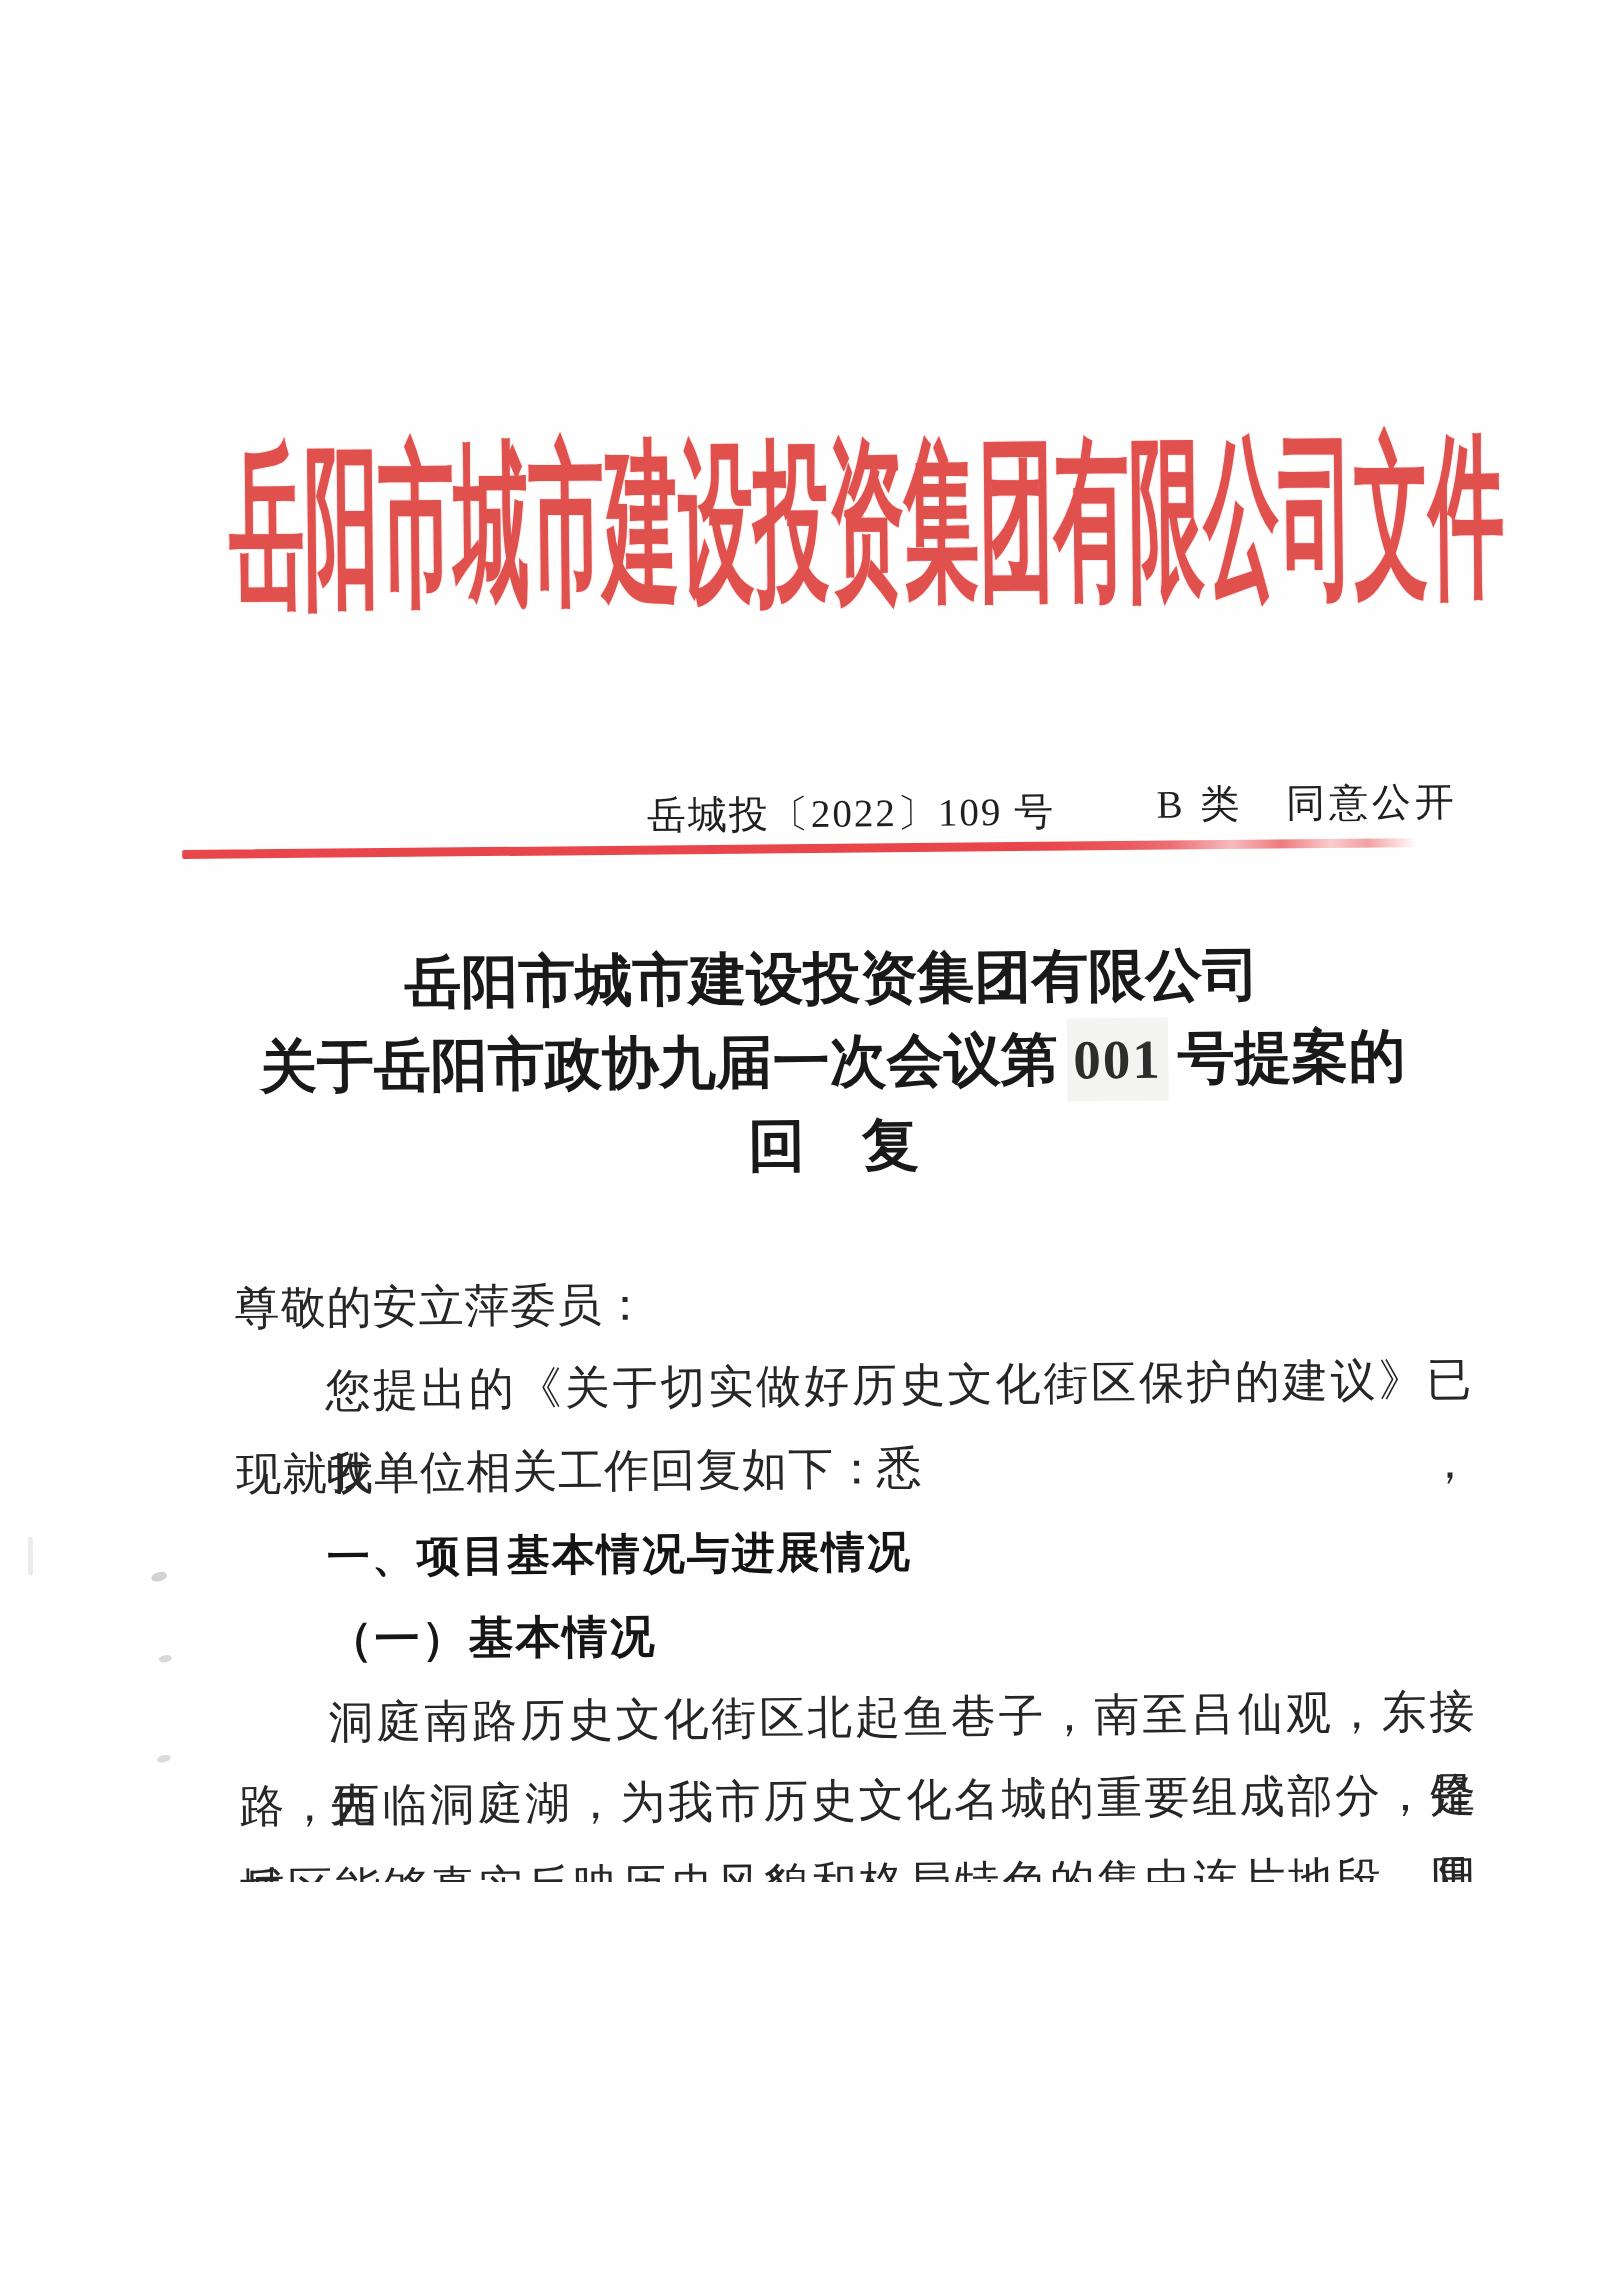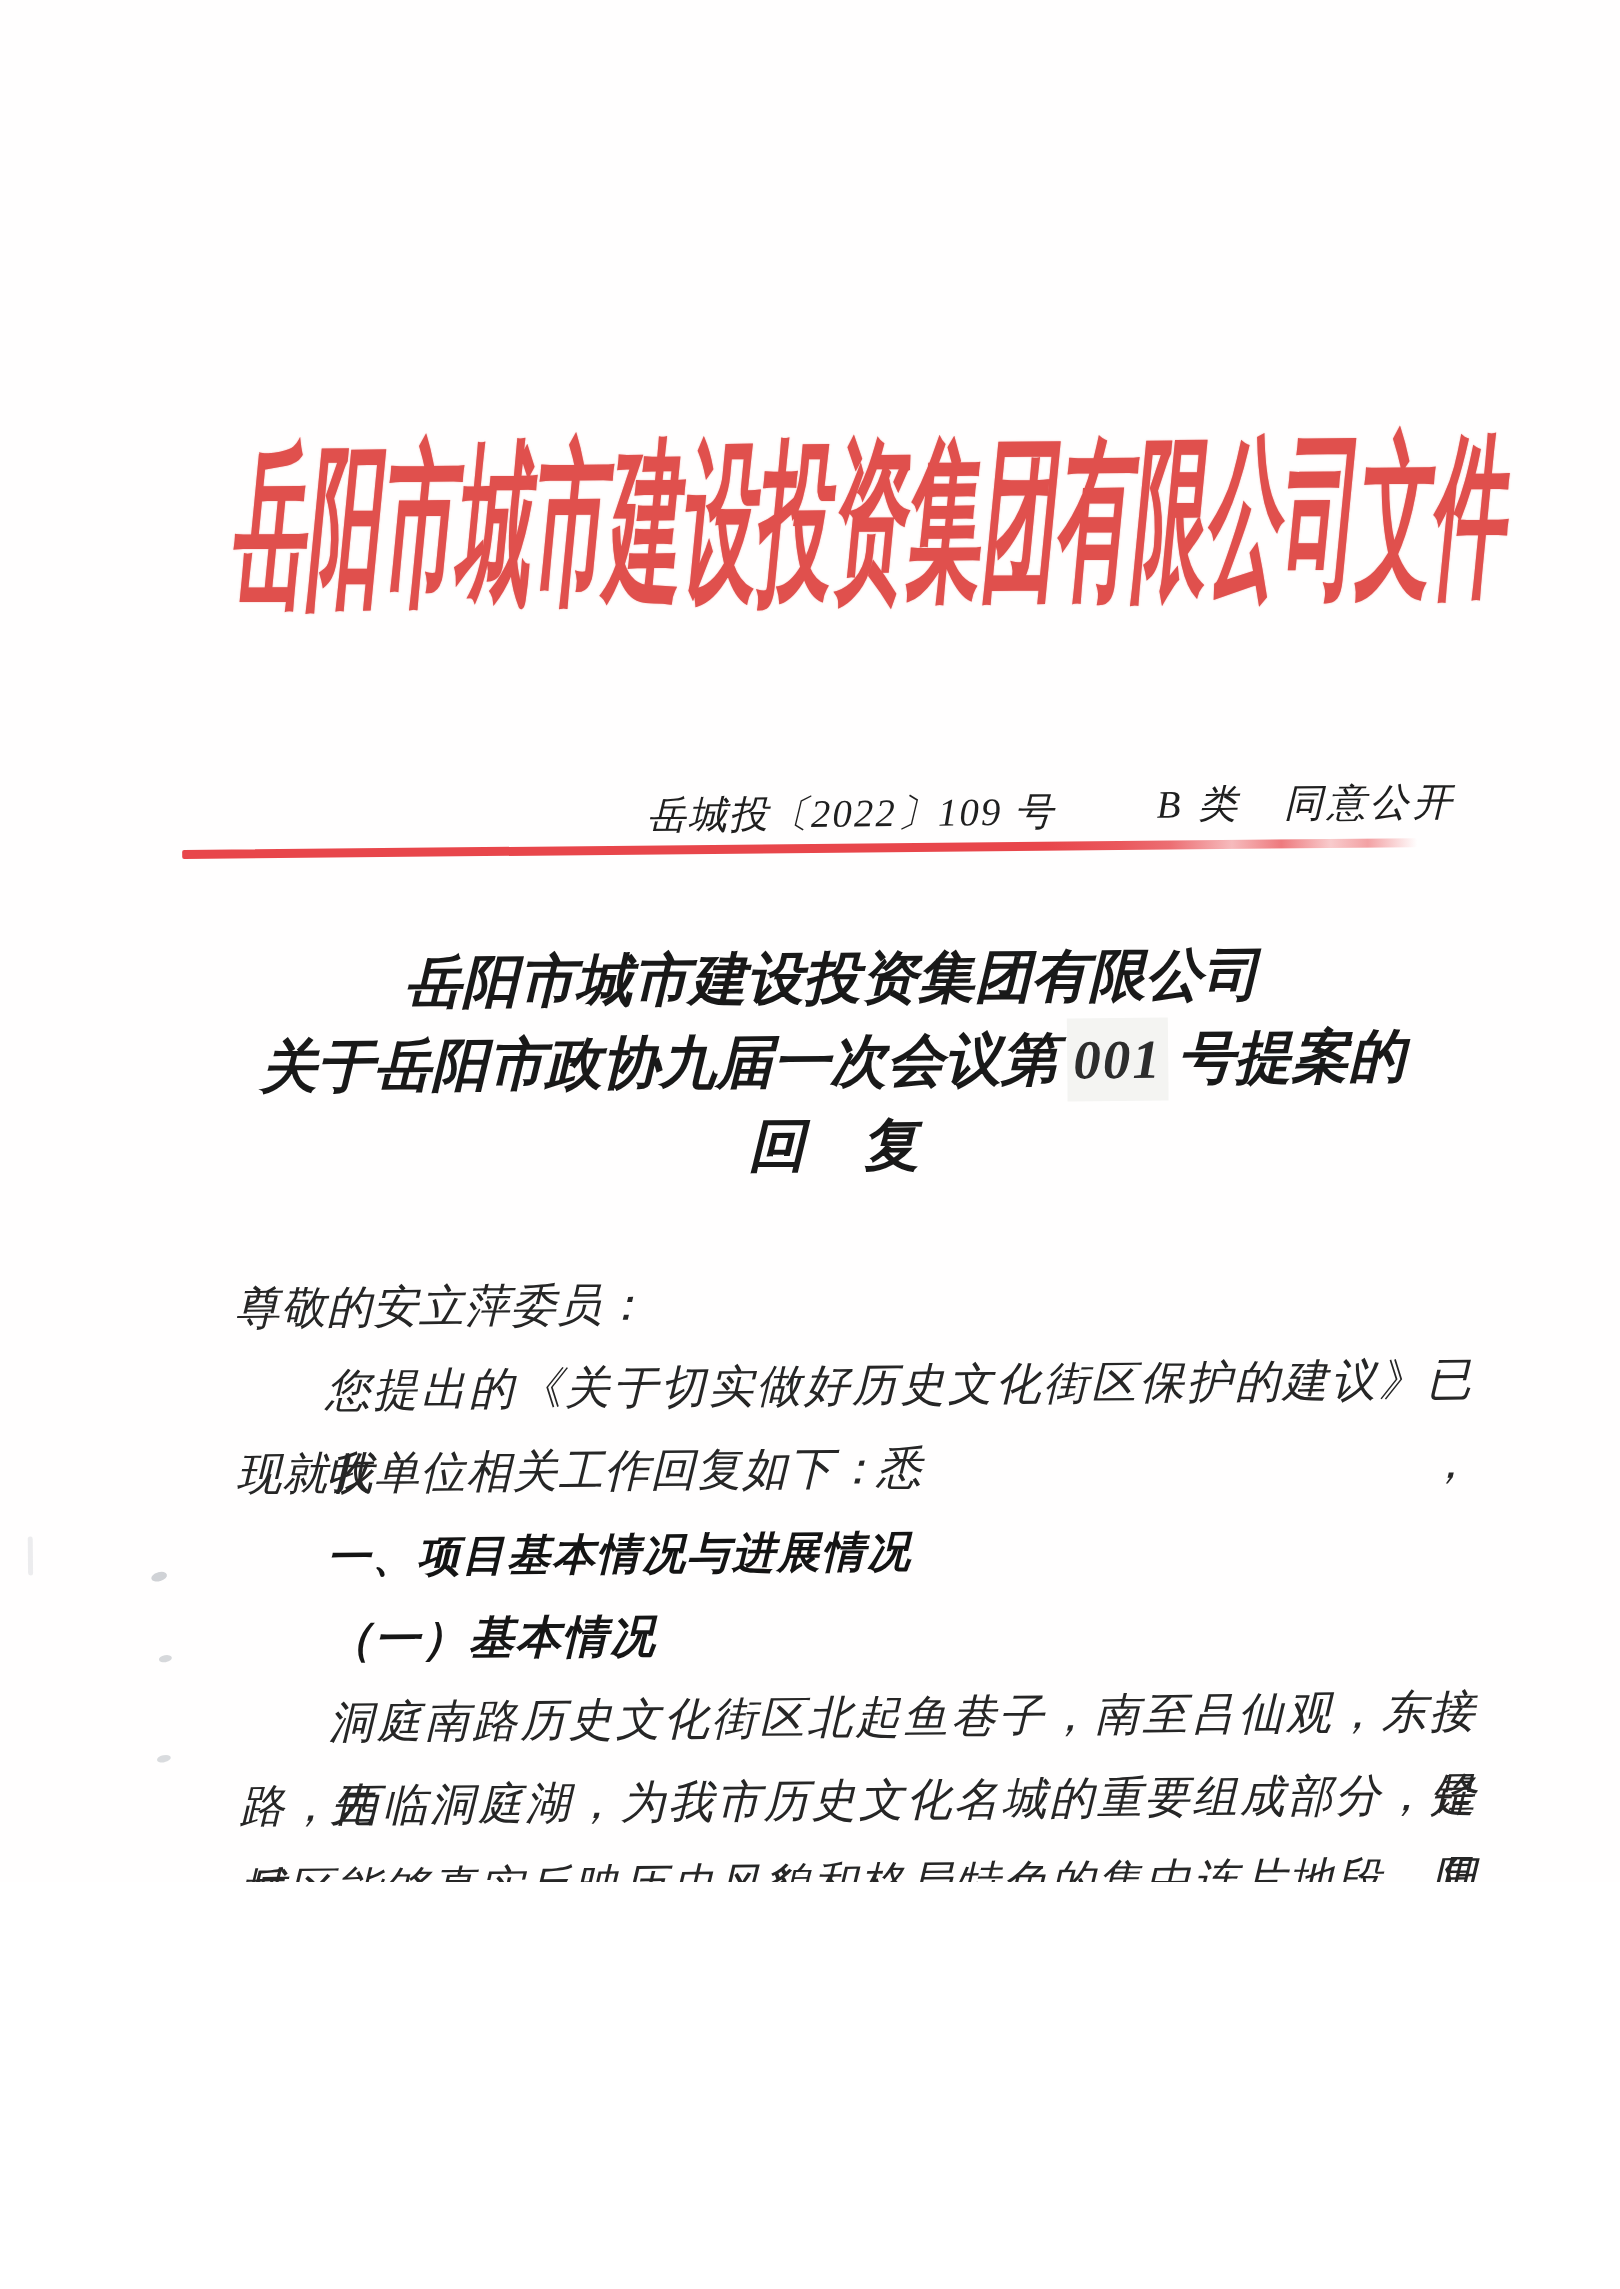--- a/index.html
+++ b/index.html
@@ -3,21 +3,20 @@
 <meta charset="utf-8">
 <style>
   html,body{margin:0;padding:0;background:#ffffff;}
   .page{
     position:relative;
     width:1620px;height:1882px;
     background:#fffefe;
     overflow:hidden;
     font-family:"Liberation Serif","DejaVu Serif",serif;
     color:#232323;
-    font-style:italic;
   }
   .tilt{
     position:absolute;inset:0;
     transform:rotate(-0.55deg);
     transform-origin:810px 1145px;
   }
   
   .letterhead{
     position:absolute;top:485px;left:235px;width:1204px;
     text-align:center;line-height:78px;white-space:nowrap;

